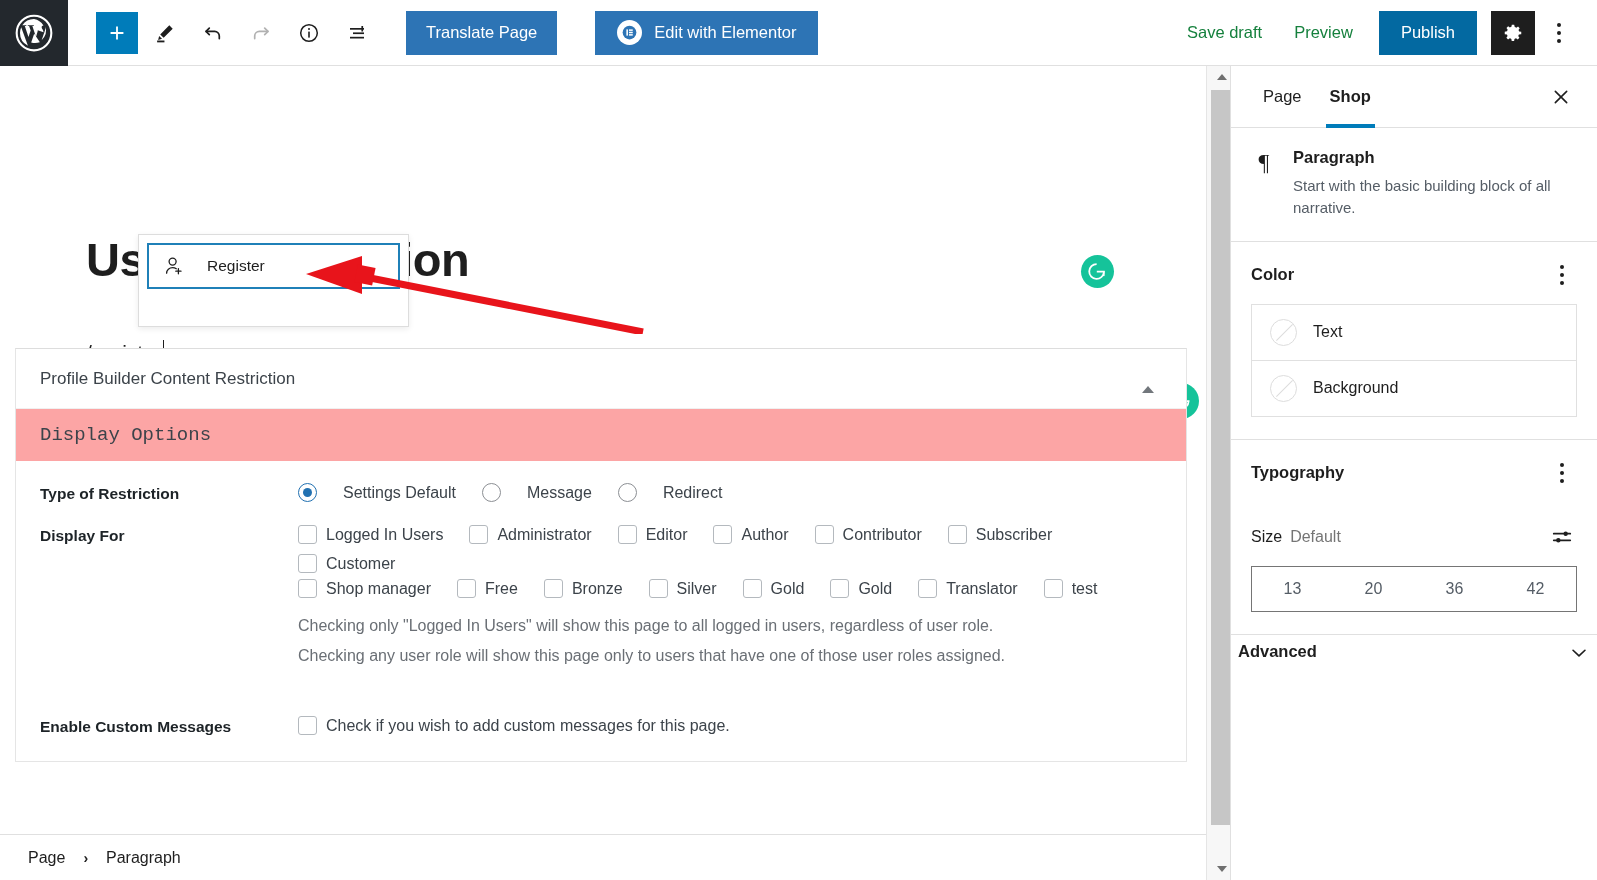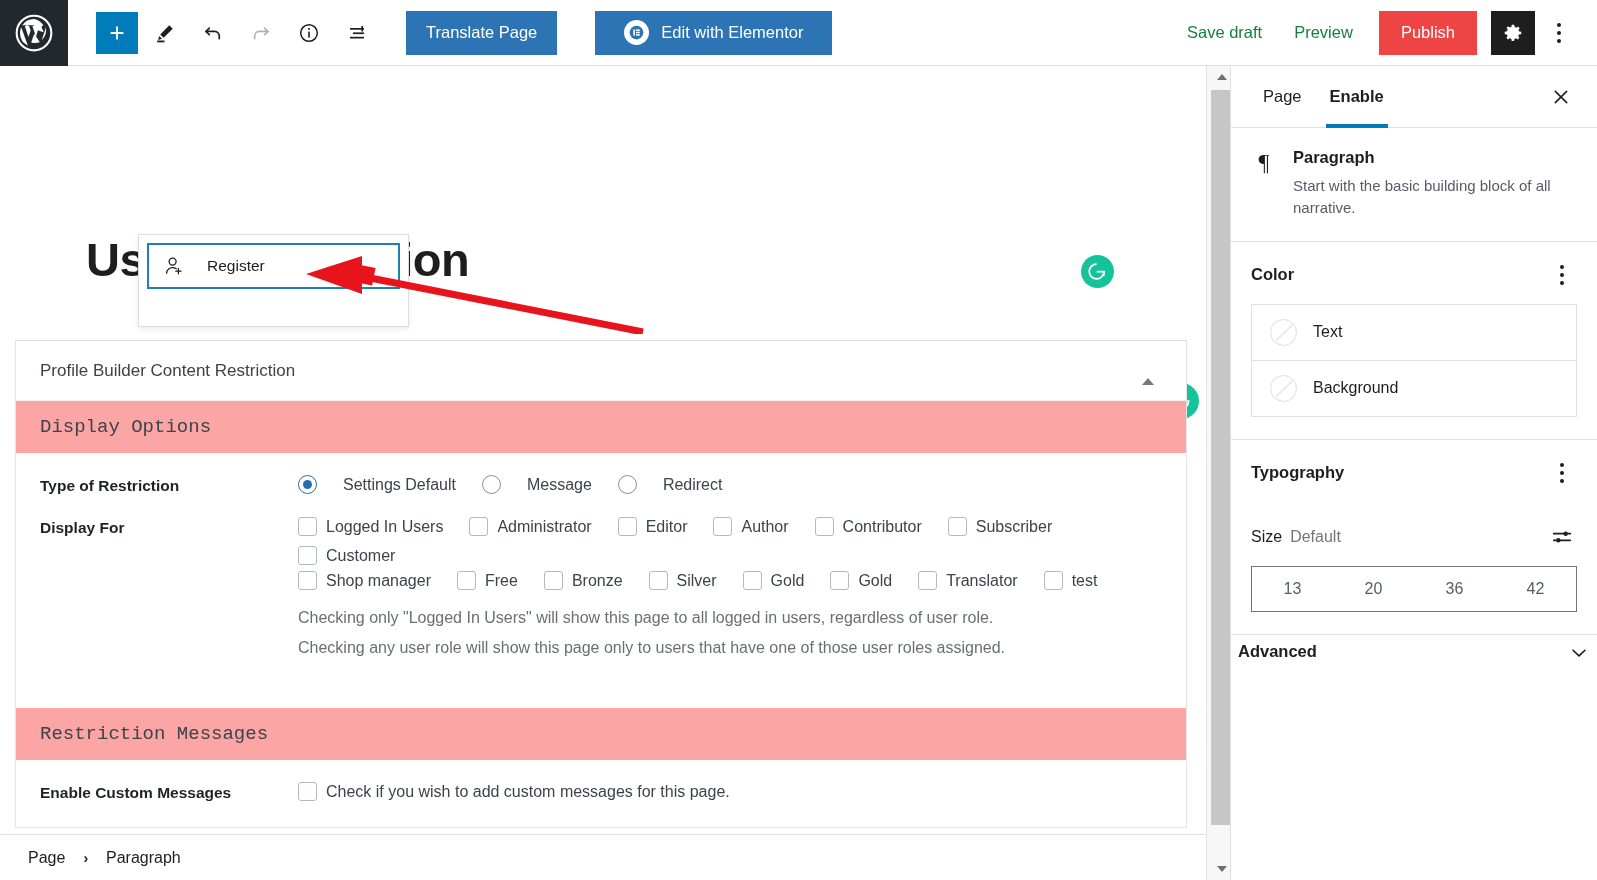--- a/index.html
+++ b/index.html
@@ -49,21 +49,21 @@
     color: #fff;
     border: none;
     font-size: 16.5px;
     font-family: "Liberation Sans", sans-serif;
     padding: 0 20px;
     cursor: pointer;
     display: flex; align-items: center; justify-content: center;
     white-space: nowrap;
   }
   .btn-translate { margin-left: 28px; }
-  .btn-elementor { margin-left: 38px; gap: 12px; padding: 0 29px; }
+  .btn-elementor { margin-left: 38px; gap: 12px; padding: 0 22px; }
   .elementor-badge {
     width: 25px; height: 25px; border-radius: 50%;
     background: #ffffff;
     display: flex; align-items: center; justify-content: center;
     flex: 0 0 25px;
   }
 
   .tb-right {
     margin-left: auto;
     display: flex; align-items: center;
@@ -73,21 +73,21 @@
   .link-btn {
     color: #15803d;
     font-size: 16.5px;
     background: none; border: none;
     cursor: pointer;
     padding: 10px 16px;
     font-family: "Liberation Sans", sans-serif;
     white-space: nowrap;
   }
   .btn-publish {
-    background: #ef4444; color: #fff;
+    background: #0369a1; color: #fff;
     border: none; height: 44px;
     padding: 0 22px; font-size: 16.5px;
     cursor: pointer; margin-left: 10px;
     font-family: "Liberation Sans", sans-serif;
   }
   .btn-gear {
     width: 44px; height: 44px;
     background: #1e1e1e;
     border: none; margin-left: 14px;
     display: flex; align-items: center; justify-content: center;
@@ -177,21 +177,21 @@
     display: flex; align-items: center; justify-content: center;
     font-family: "Liberation Serif", serif;
     color: #fff;
   }
   .gram-1 { left: 1081px; top: 189px; }
   .gram-2 { left: 1163px; top: 317px; width: 36px; height: 36px; }
 
   
   .metabox {
     position: absolute;
-    left: 15px; top: 274px;
+    left: 15px; top: 282px;
     width: 1172px;
     background: #fff;
     border: 1px solid #e5e5e5;
     border-top: 1px solid #ddd;
   }
   .metabox-head {
     display: flex; align-items: center; justify-content: space-between;
     padding: 18px 24px;
     border-bottom: 1px solid #f0f0f0;
   }
@@ -685,21 +685,20 @@
               <span class="cb-label">test</span>
             </label>
           </div>
 
           <div class="help-text">Checking only "Logged In Users" will show this page to all logged in users, regardless of user role.</div>
           <div class="help-text">Checking any user role will show this page only to users that have one of those user roles assigned.</div>
           <div class="pad-bottom"></div>
         </div>
       </div>
 
-      <div class="section-bar mt">Restriction Messages</div>
 
       <div class="field-row">
         <div class="field-label">Enable Custom Messages</div>
         <div class="field-body">
           <label class="cb-item">
             <span class="cb-box"></span>
             <span class="cb-label">Check if you wish to add custom messages for this page.</span>
           </label>
           <div class="pad-bottom"></div>
         </div>
@@ -724,21 +723,21 @@
     <div class="cs-arrow bot">
       <span class="cs-tri-down"></span>
     </div>
   </div>
 </div>
 
 <div class="sidebar">
 
   <div class="sb-tabs">
     <button class="sb-tab">Page</button>
-    <button class="sb-tab active">Enable</button>
+    <button class="sb-tab active">Shop</button>
     <button class="sb-close">
       <svg width="20" height="20" viewBox="0 0 24 24" aria-hidden="true">
         <path d="M5.2 5.2l13.6 13.6M18.8 5.2L5.2 18.8" stroke="#1e1e1e" stroke-width="1.9" stroke-linecap="round"></path>
       </svg>
     </button>
   </div>
 
   <div class="sb-section">
     <div class="blockcard">
       <div class="blockcard-icon">¶</div>

